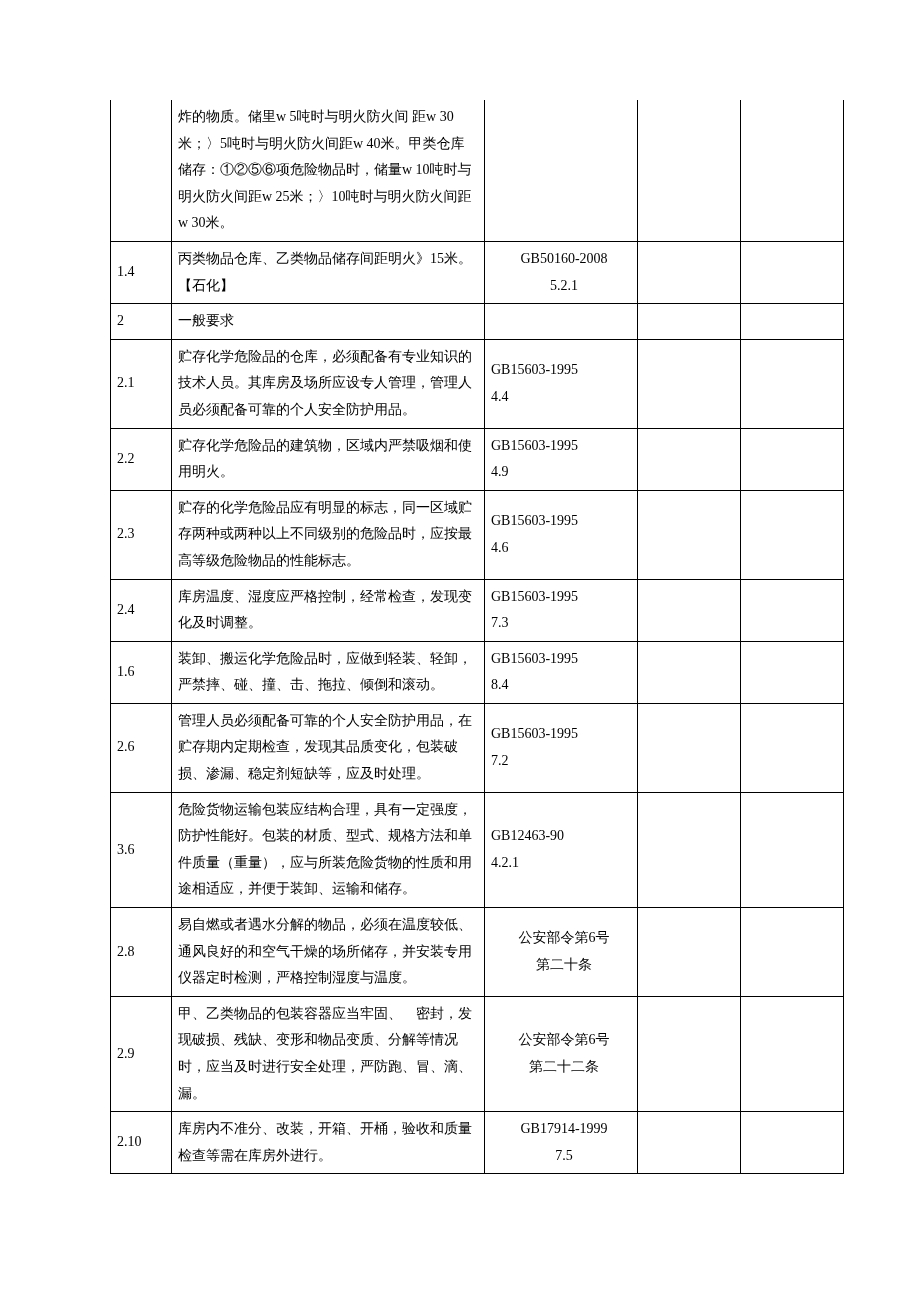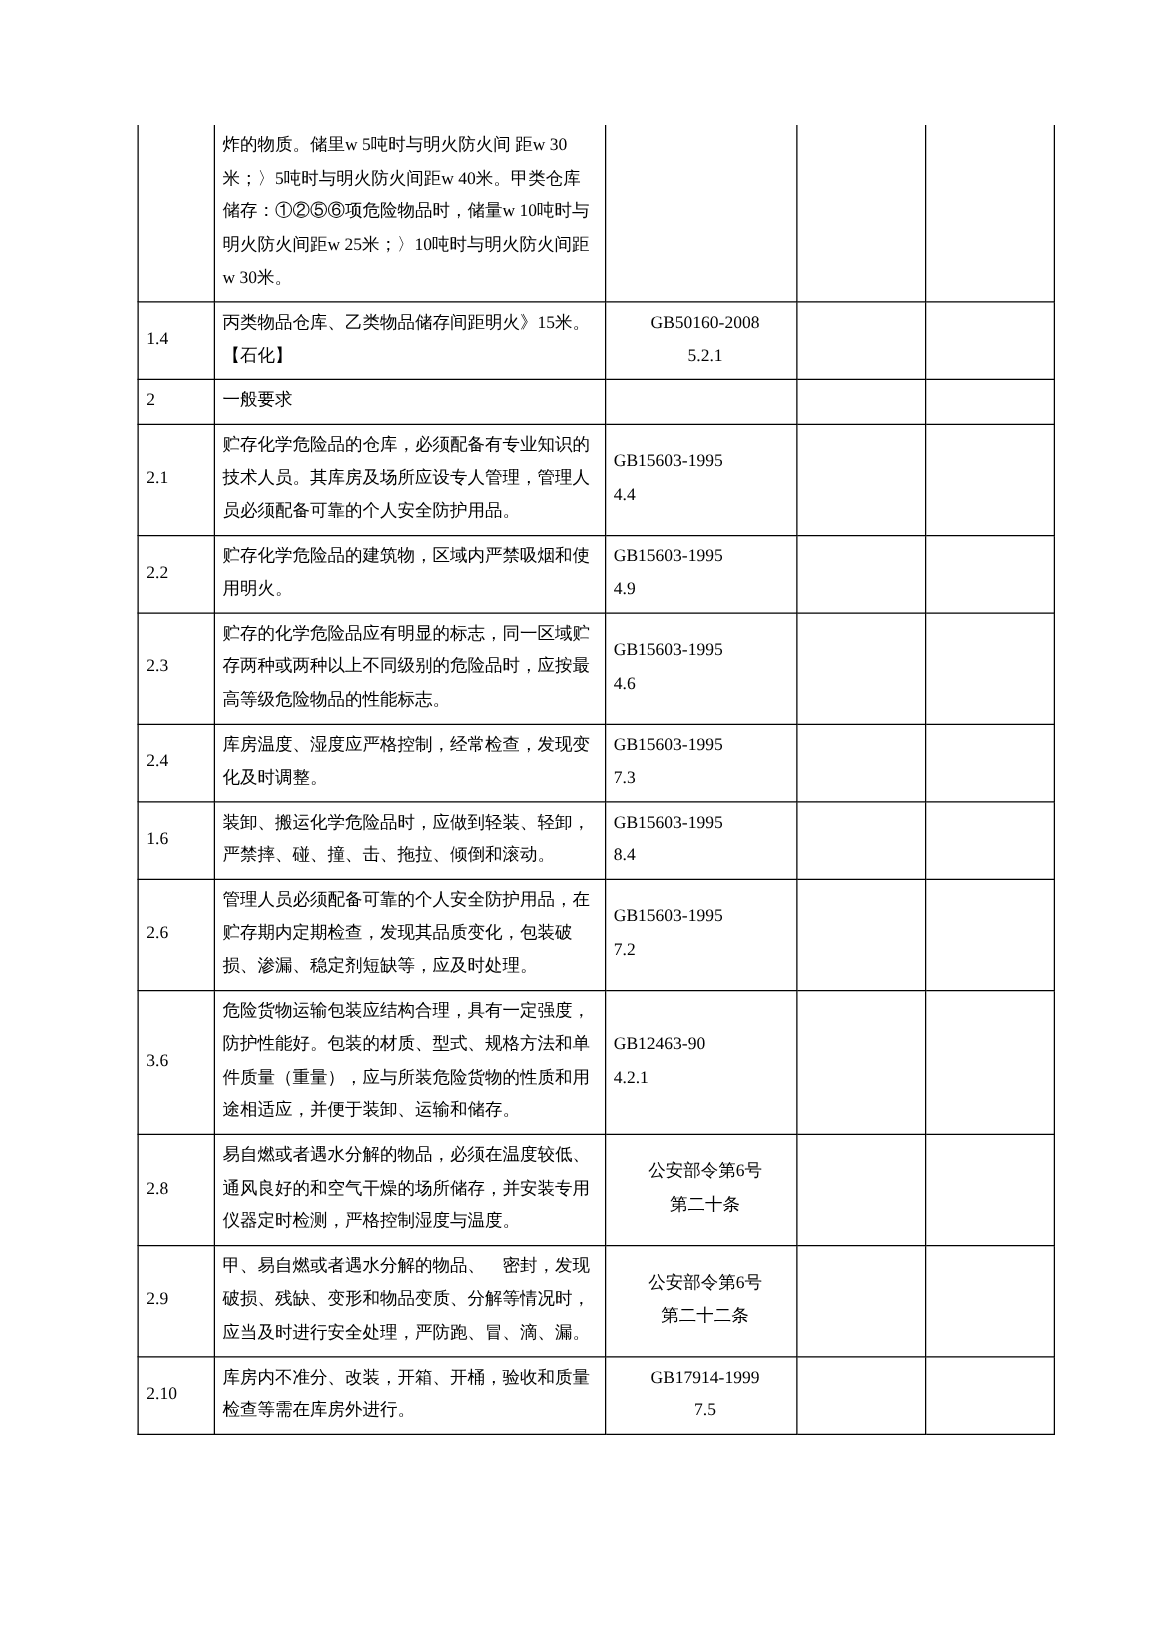--- a/index.html
+++ b/index.html
@@ -132,21 +132,21 @@
         </tr>
         <tr>
           <td class="col-num">2.8</td>
           <td class="col-content">易自燃或者遇水分解的物品，必须在温度较低、通风良好的和空气干燥的场所储存，并安装专用仪器定时检测，严格控制湿度与温度。</td>
           <td class="col-ref ref-left">公安部令第6号<br>第二十条</td>
           <td class="col-e1"></td>
           <td class="col-e2"></td>
         </tr>
         <tr>
           <td class="col-num">2.9</td>
-          <td class="col-content">甲、易自燃或者遇水分解的物品、　密封，发现破损、残缺、变形和物品变质、分解等情况时，应当及时进行安全处理，严防跑、冒、滴、漏。</td>
+          <td class="col-content">甲、乙类物品的包装容器应当牢固、　密封，发现破损、残缺、变形和物品变质、分解等情况时，应当及时进行安全处理，严防跑、冒、滴、漏。</td>
           <td class="col-ref ref-left">公安部令第6号<br>第二十二条</td>
           <td class="col-e1"></td>
           <td class="col-e2"></td>
         </tr>
         <tr>
           <td class="col-num">2.10</td>
           <td class="col-content">库房内不准分、改装，开箱、开桶，验收和质量检查等需在库房外进行。</td>
           <td class="col-ref ref-left">GB17914-1999<br>7.5</td>
           <td class="col-e1"></td>
           <td class="col-e2"></td>

